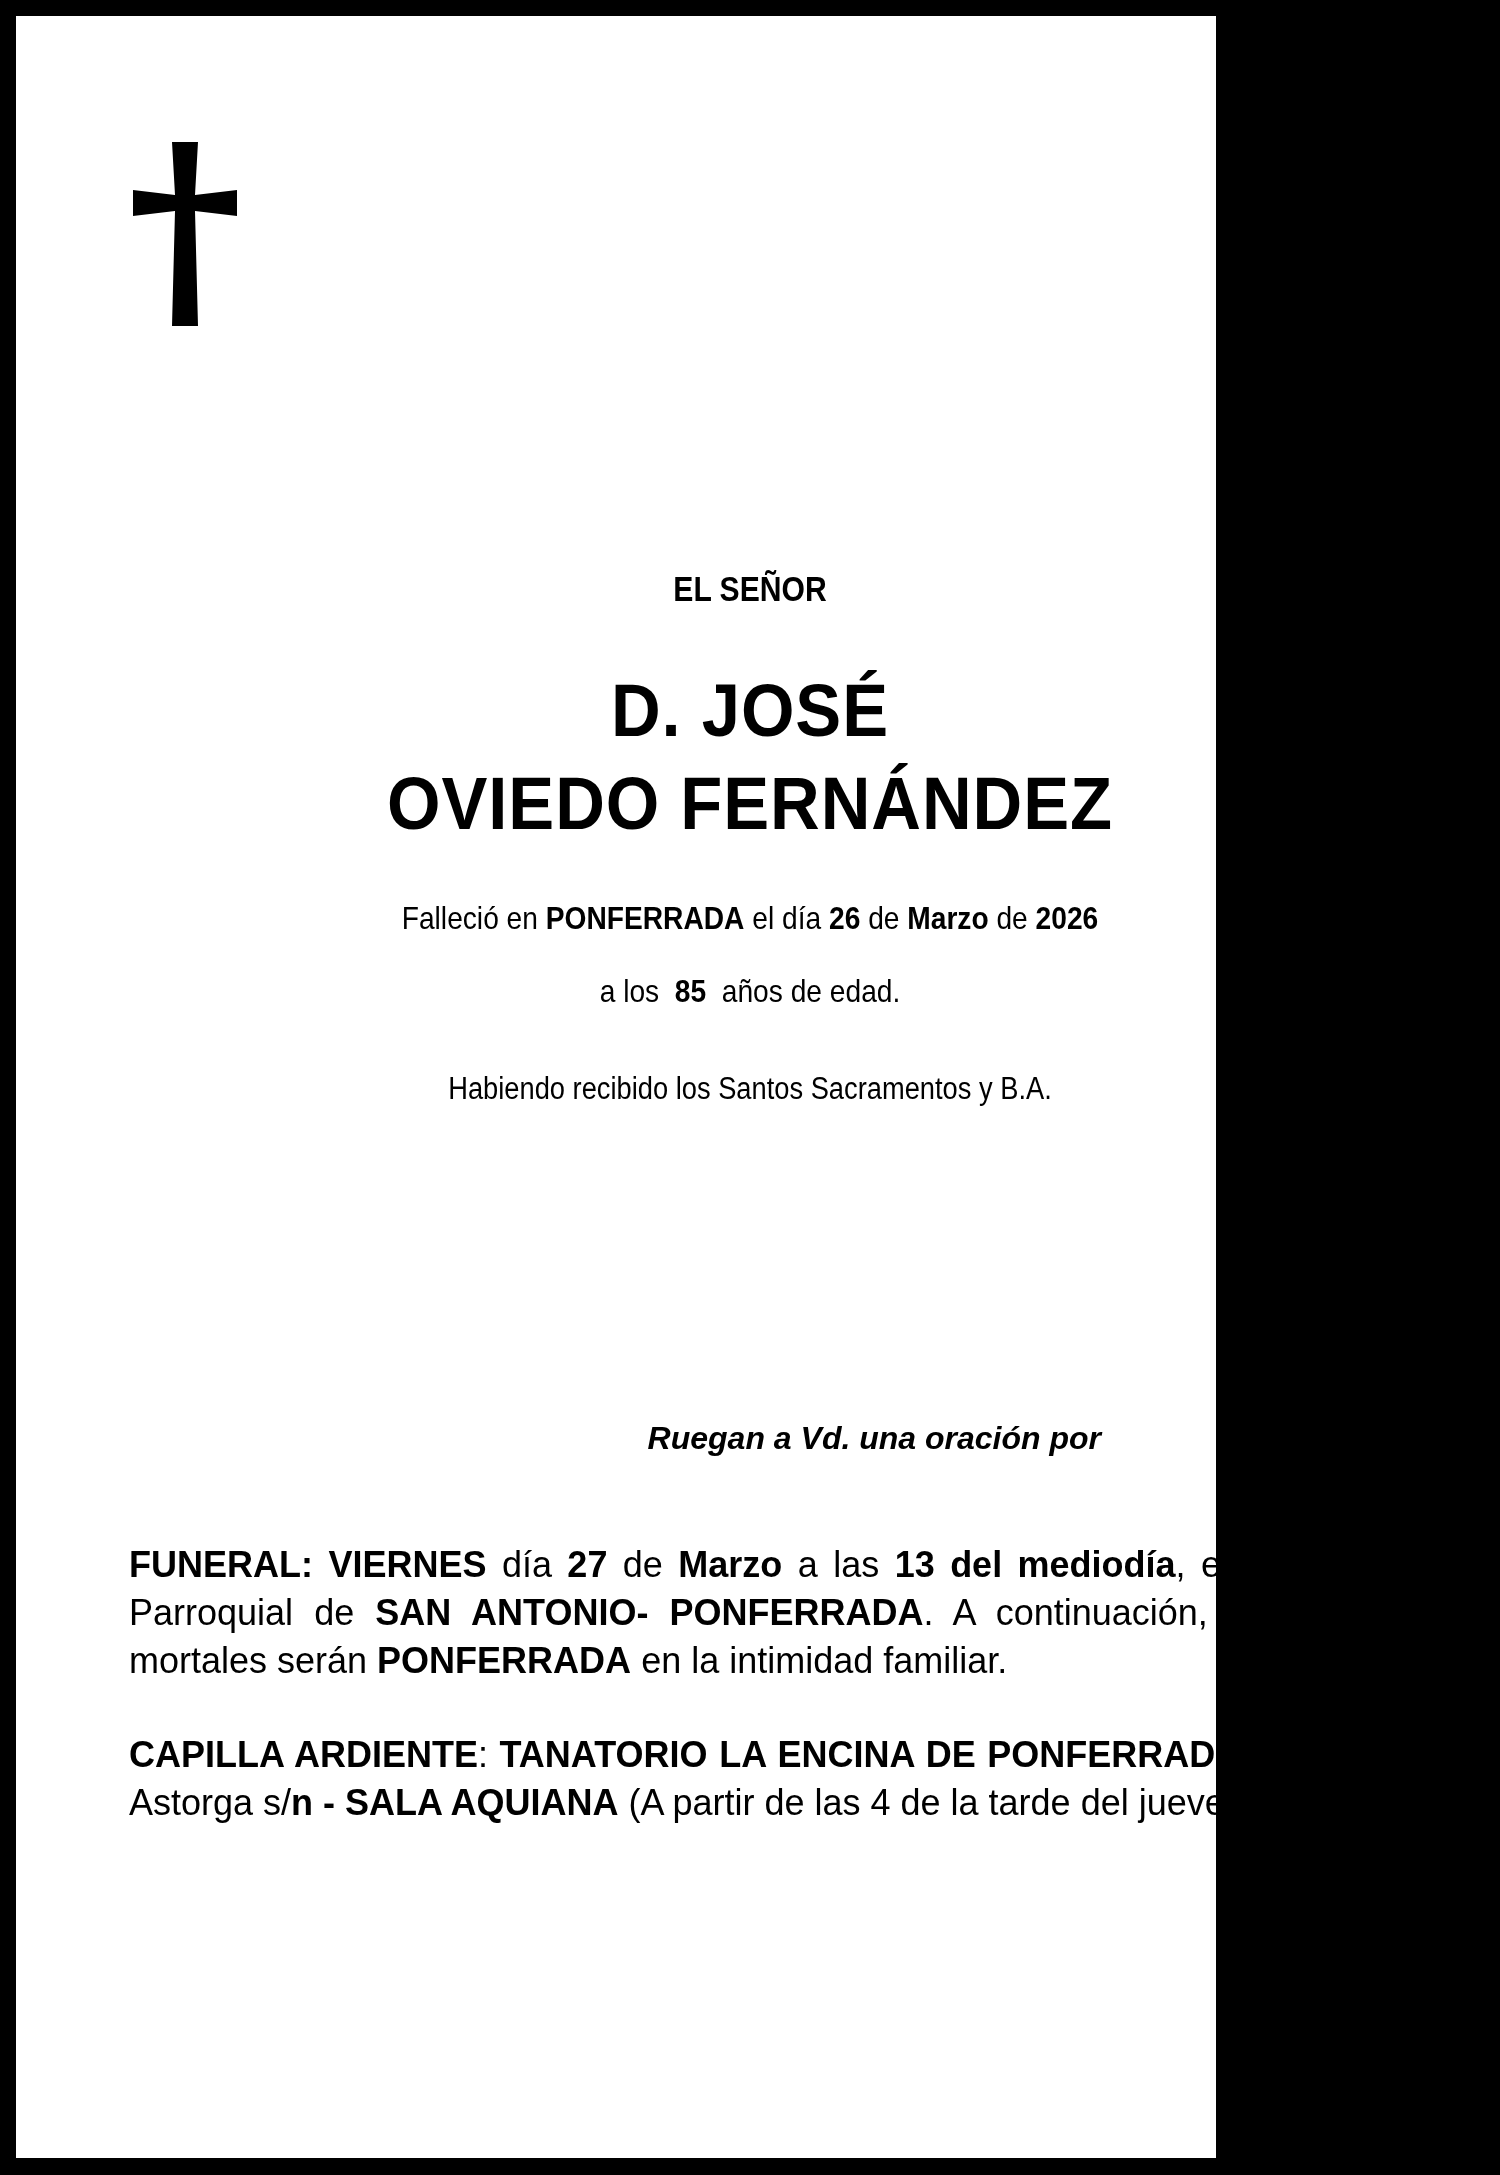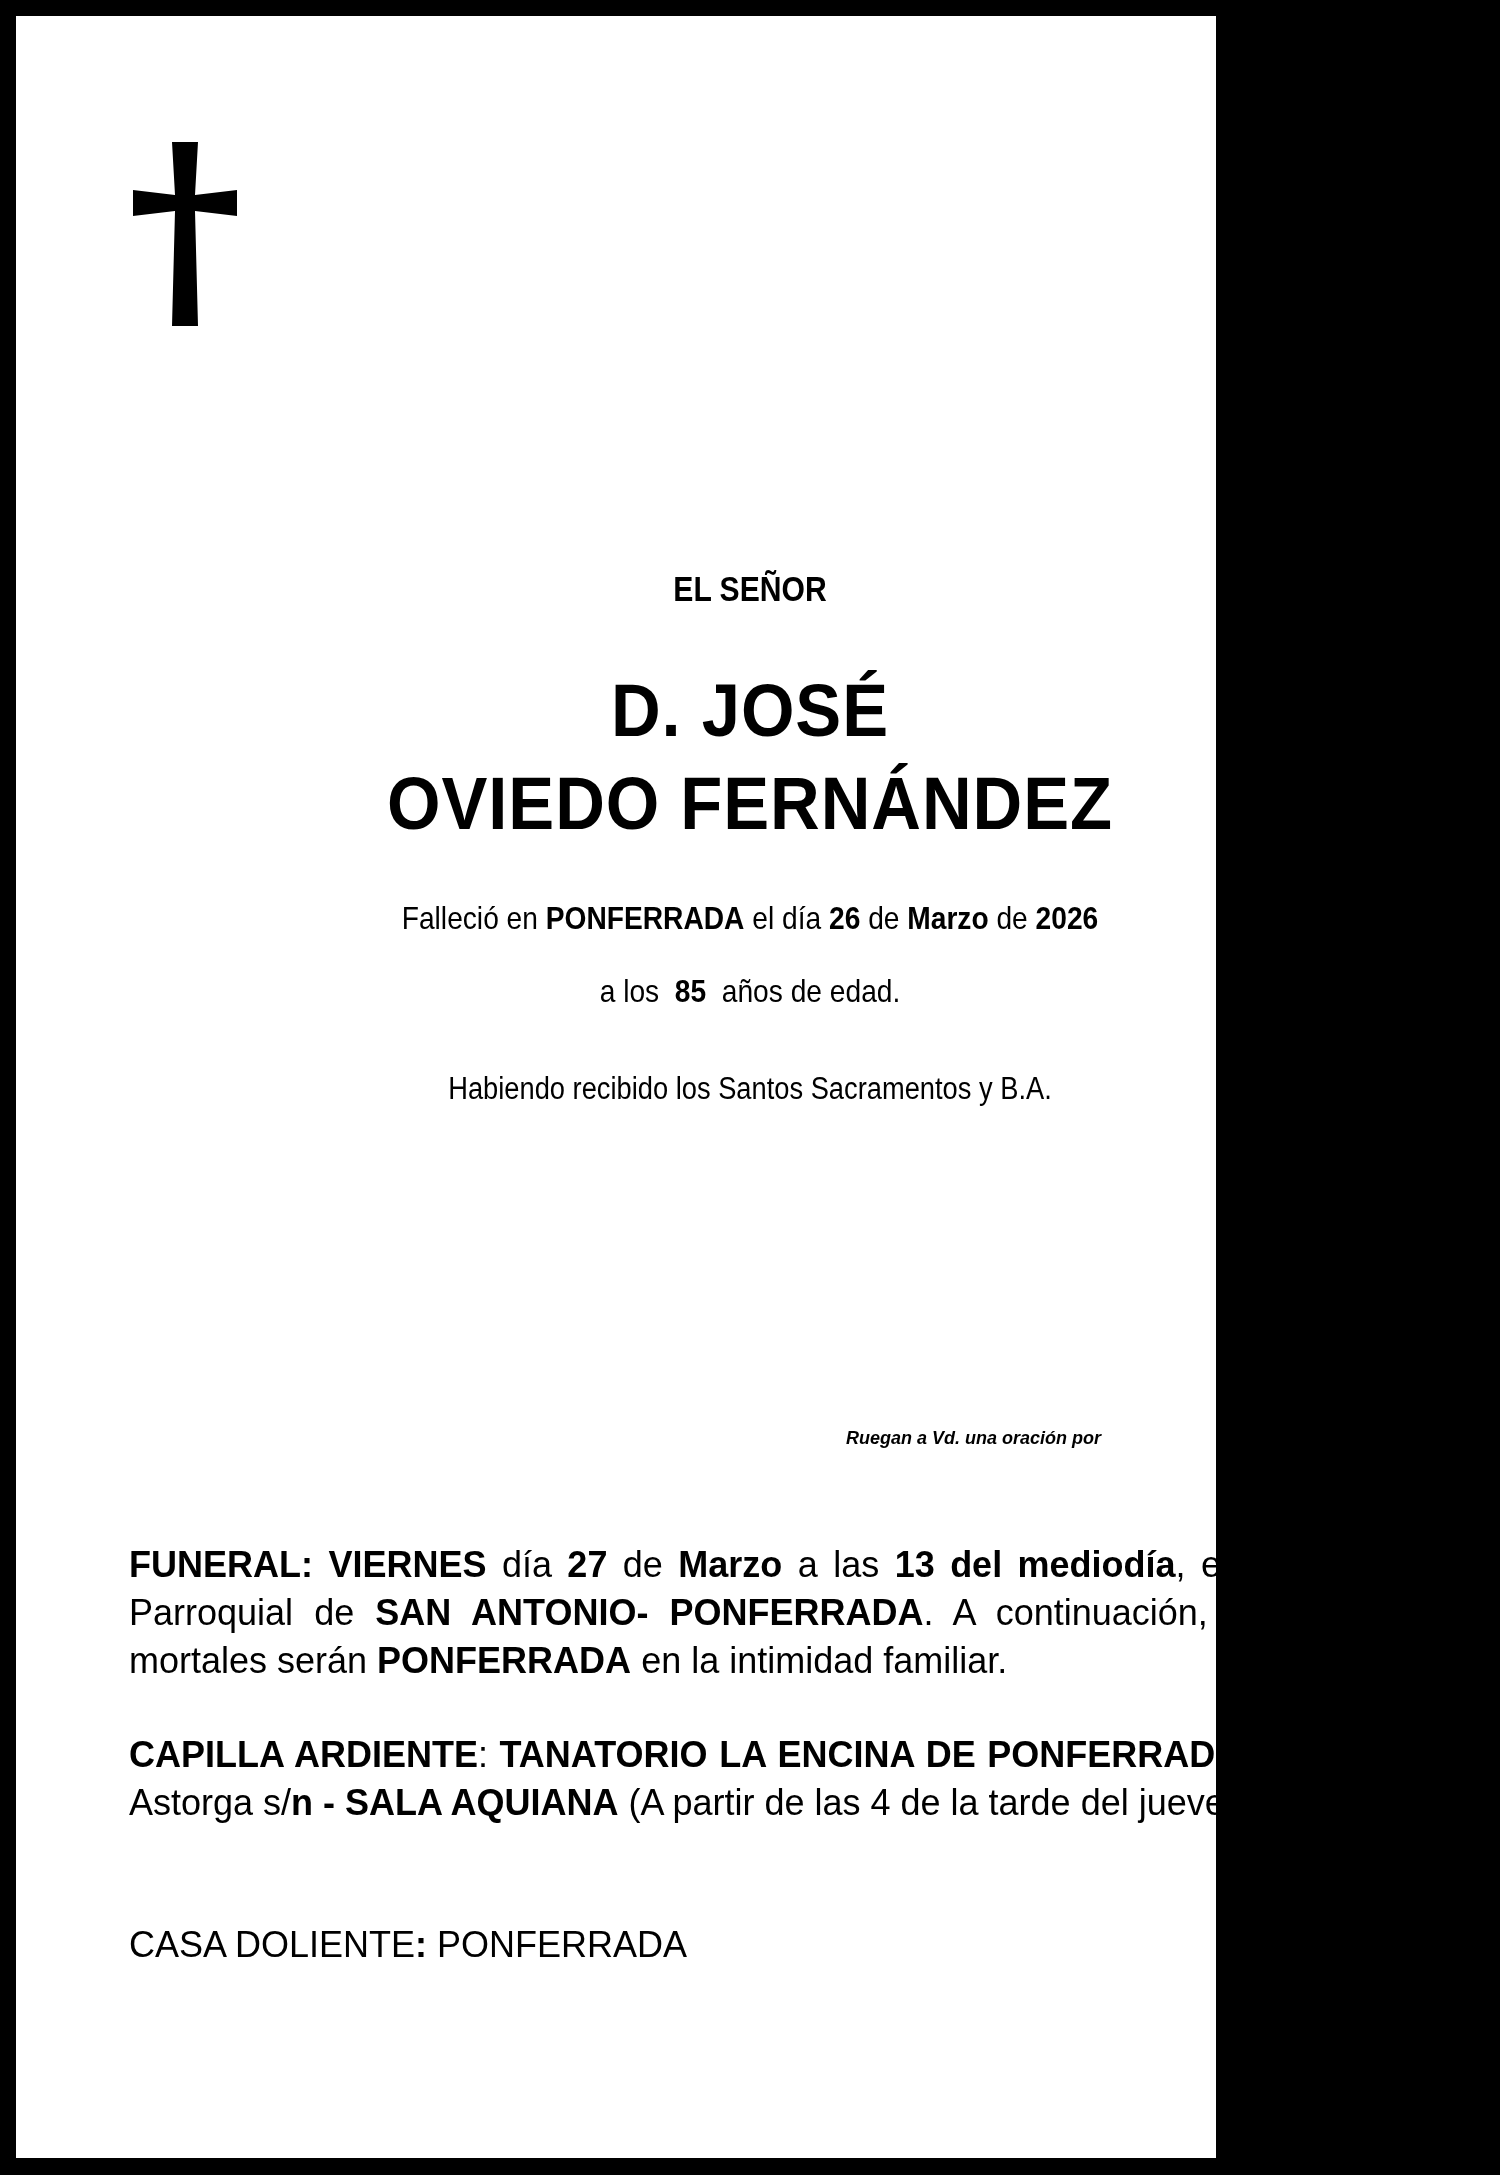--- a/index.html
+++ b/index.html
@@ -82,21 +82,21 @@
       text-align-last: left;
     }
     .block b { font-weight: bold; }
     .family { top: 1215px; letter-spacing: 0.3px; }
 
     .prayer {
       position: absolute;
       right: 115px;
       top: 1405px;
       text-align: right;
-      font-size: 18px;
+      font-size: 32px;
       line-height: 35px;
       font-weight: bold;
       font-style: italic;
     }
     .funeral { top: 1525px; }
     .capilla { top: 1715px; }
     .casa { top: 1905px; }
   </style>
 </head>
 <body>
@@ -136,15 +136,14 @@
 
 
   <div class="prayer">
     <div>Ruegan a Vd. una oración por</div>
   </div>
 
   <div class="block funeral"><b>FUNERAL: VIERNES</b><span> día </span><b>27</b><span> de </span><b>Marzo</b><span> a las </span><b>13 del mediodía</b><span>, en la Iglesia Parroquial de  </span><b>SAN ANTONIO- PONFERRADA</b><span>. A continuación, sus restos mortales serán </span><b>PONFERRADA</b><span> en la intimidad familiar.</span></div>
 
   <div class="block capilla"><b>CAPILLA ARDIENTE</b><span>: </span><b>TANATORIO LA ENCINA DE PONFERRADA,</b><span> Avda. de Astorga s/</span><b>n - SALA AQUIANA</b><span> (A partir de las 4 de la tarde del jueves).</span></div>
 
-  <div class="block casa"><span>CASA DOLIENTE</span><b>:</b><span> PONFERRADA</span></div>
 
 </div>
 
 </body></html>

